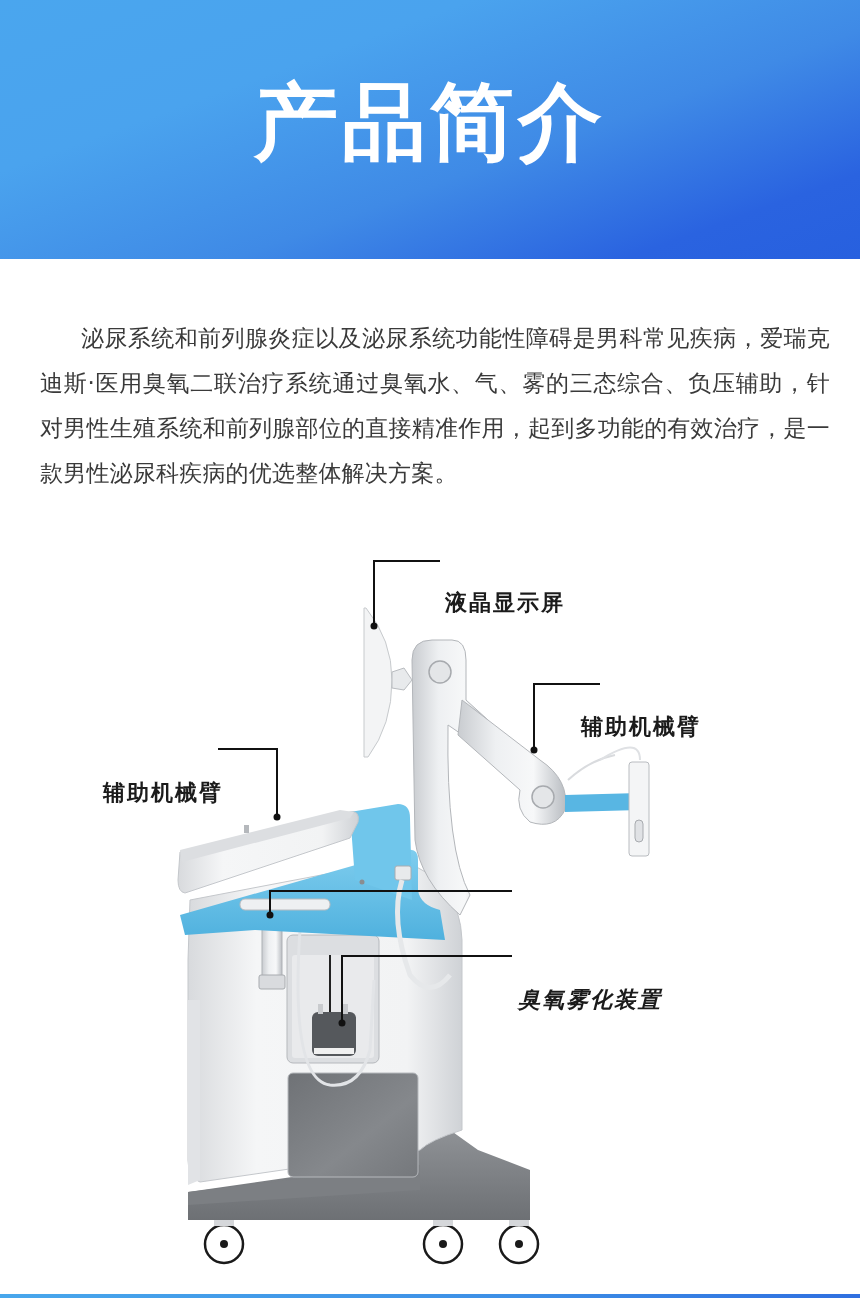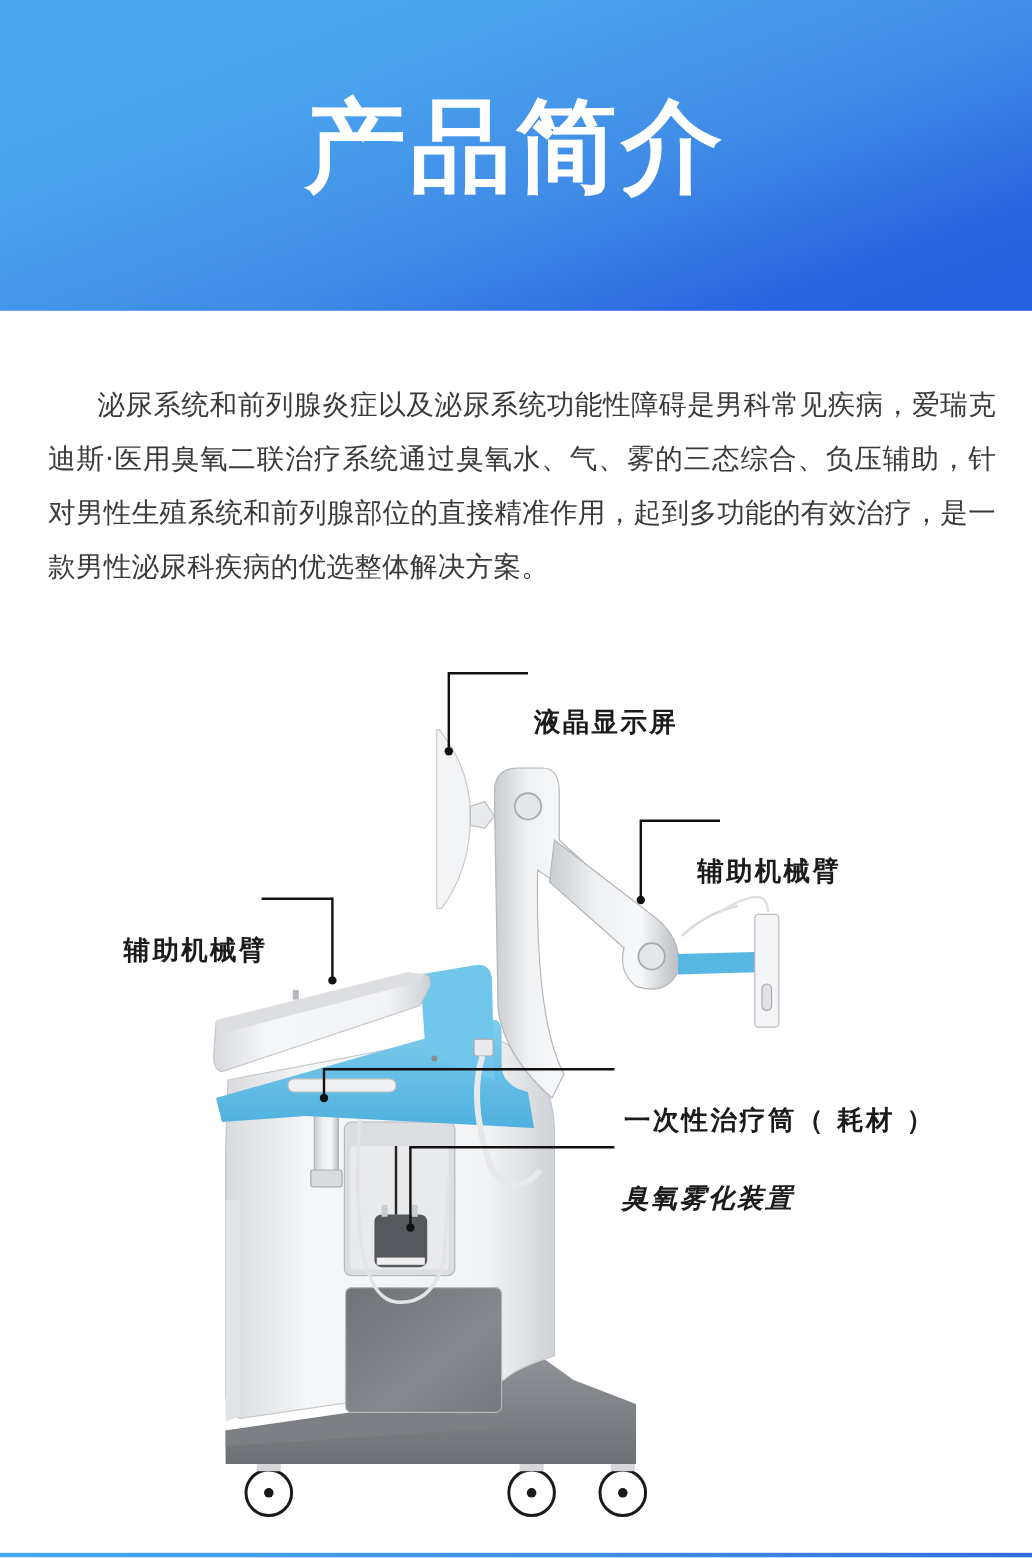--- a/index.html
+++ b/index.html
@@ -158,17 +158,16 @@
       <circle cx="534" cy="750" r="3.5"></circle>
       <circle cx="277" cy="817" r="3.5"></circle>
       <circle cx="270" cy="915" r="3.5"></circle>
       <circle cx="342" cy="1023" r="3.5"></circle>
     </g>
   </svg>
 
   <div class="callout-label" style="left:445px; top:46px;">液晶显示屏</div>
   <div class="callout-label" style="left:581px; top:170px;">辅助机械臂</div>
   <div class="callout-label" style="left:103px; top:236px;">辅助机械臂</div>
-  <div class="callout-label" style="left:520px; top:378px;">一次性治疗筒（ 耗材 ）</div>
   <div class="callout-label" style="left:518px; top:443px;font-style:italic;">臭氧雾化装置</div>
 </div>
 
 <div class="footer-bar"></div>
 
 </body></html>

